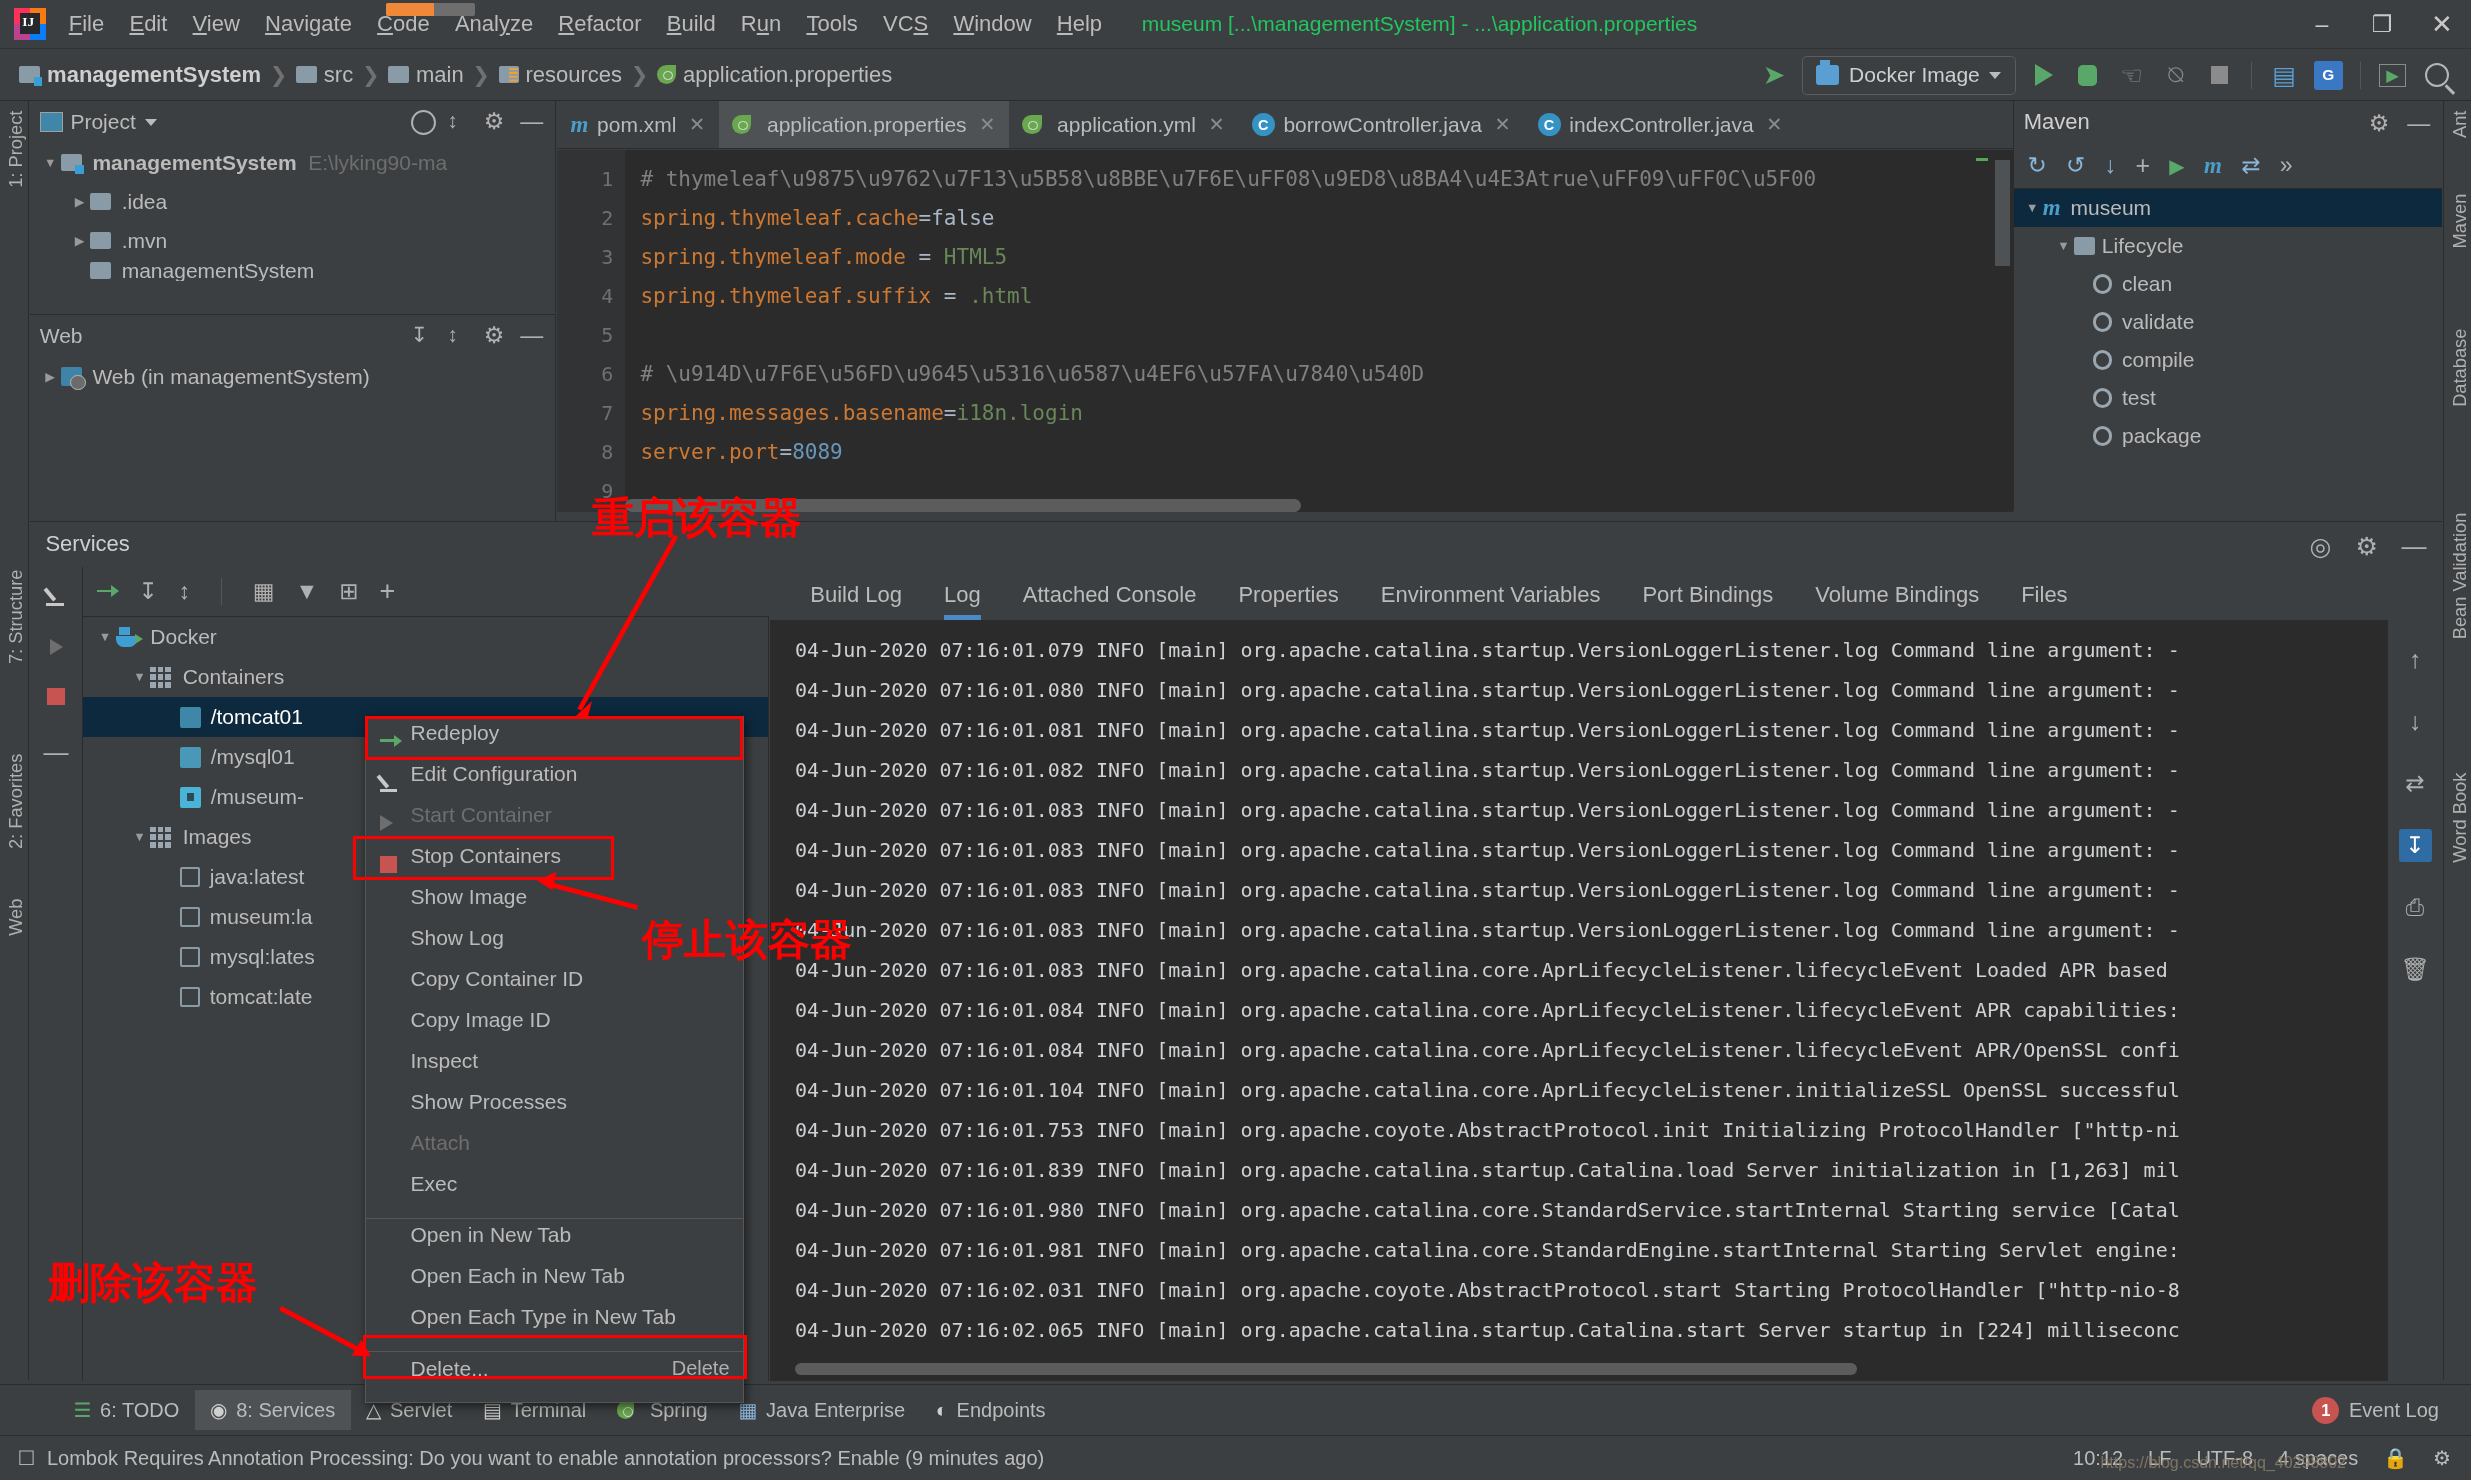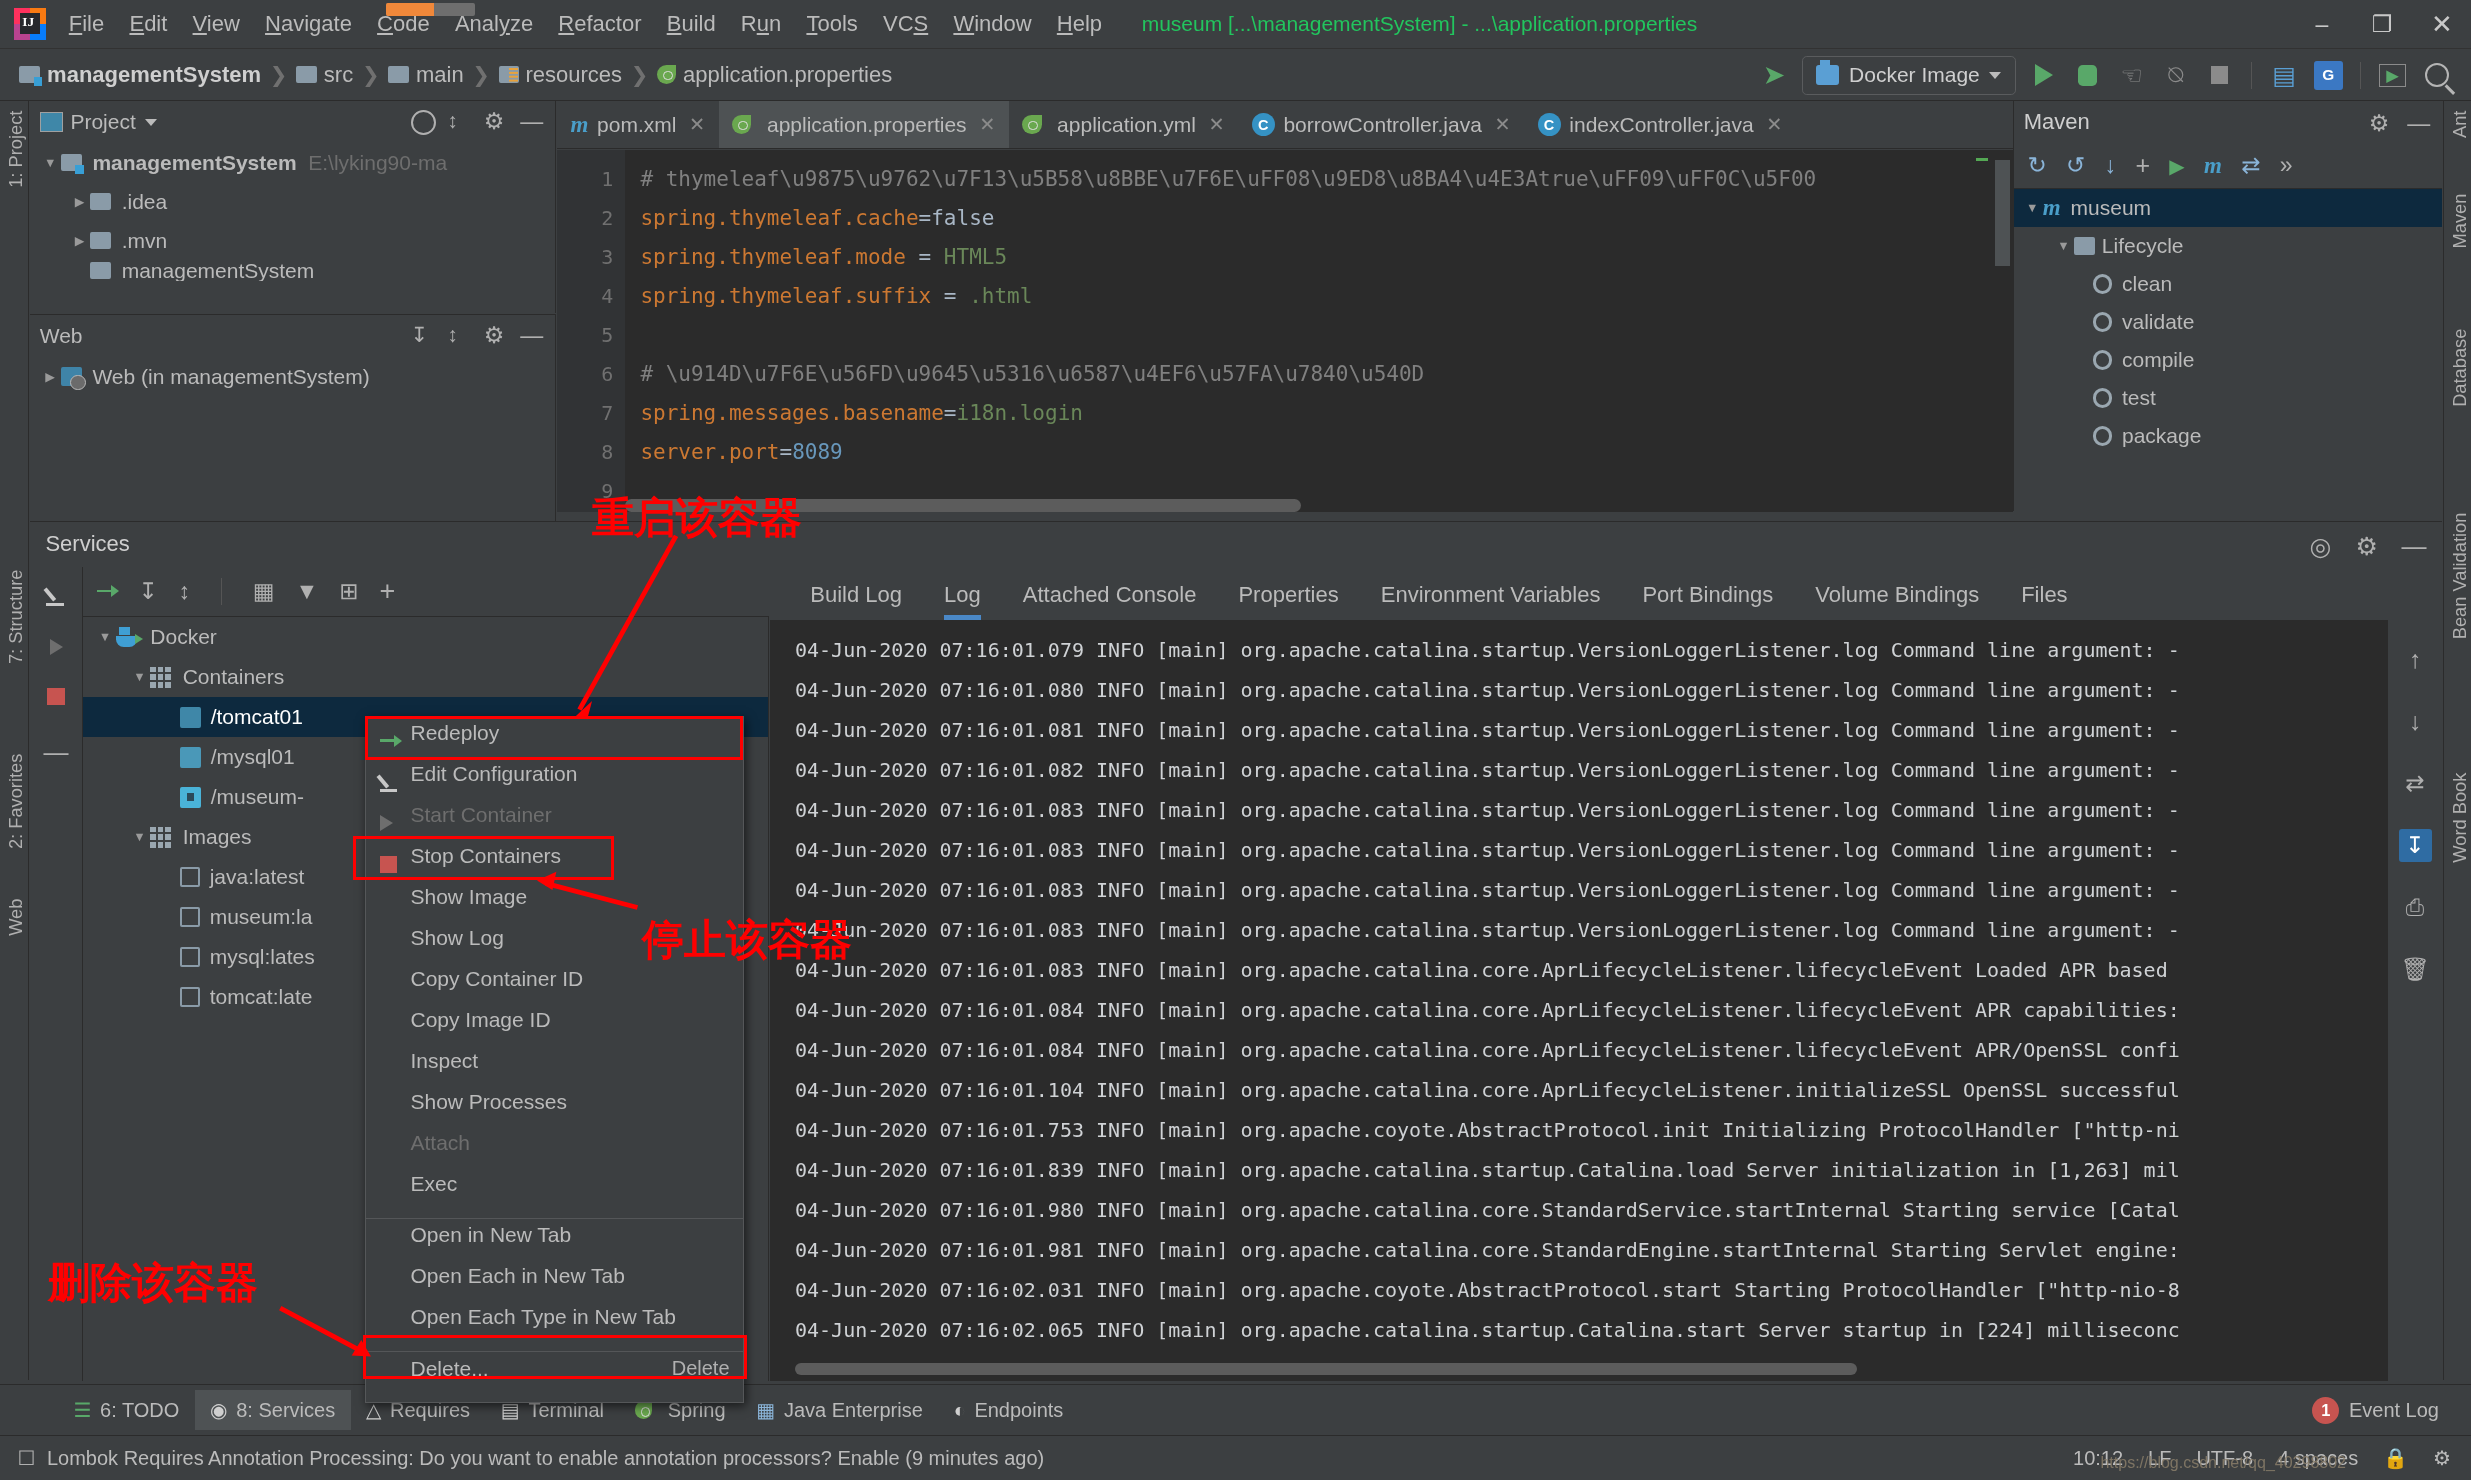--- a/index.html
+++ b/index.html
@@ -817,21 +817,21 @@
   <div class="bbtn">
     <span style="color:#59a869;">☰</span>
     <span>6: TODO</span>
   </div>
   <div class="bbtn sel">
     <span style="color:#cfcfcf;">◉</span>
     <span>8: Services</span>
   </div>
   <div class="bbtn">
     <span style="color:#cfcfcf;">△</span>
-    <span>Requires</span>
+    <span>Servlet</span>
   </div>
   <div class="bbtn">
     <span style="color:#cfcfcf;">▤</span>
     <span>Terminal</span>
   </div>
   <div class="bbtn">
     <span class="ic ic-leaf" style="width:17.4px;height:17.4px;"></span>
     <span>Spring</span>
   </div>
   <div class="bbtn">

